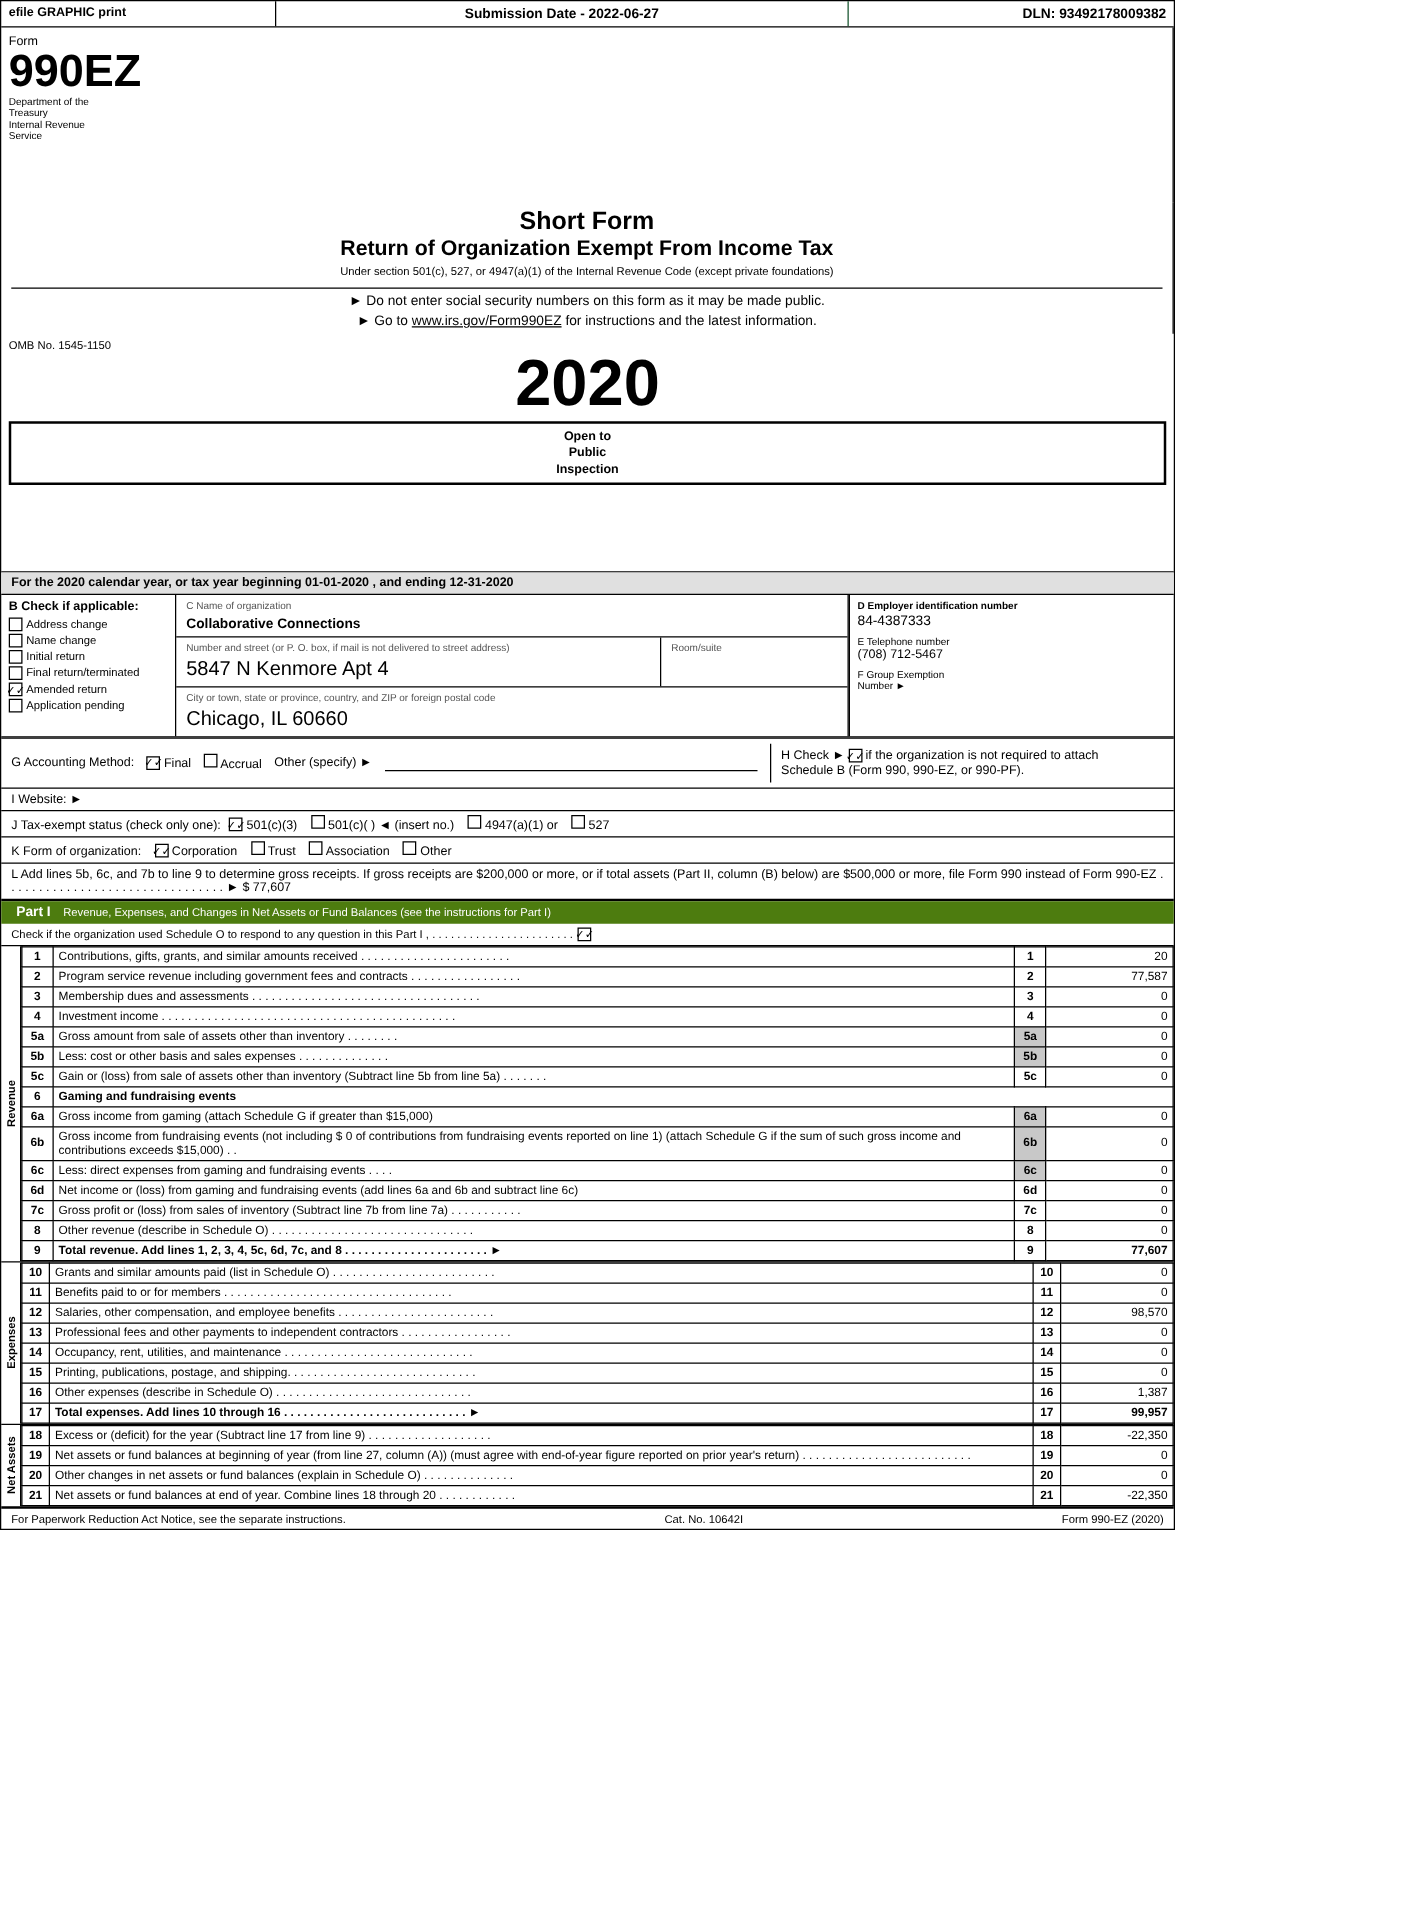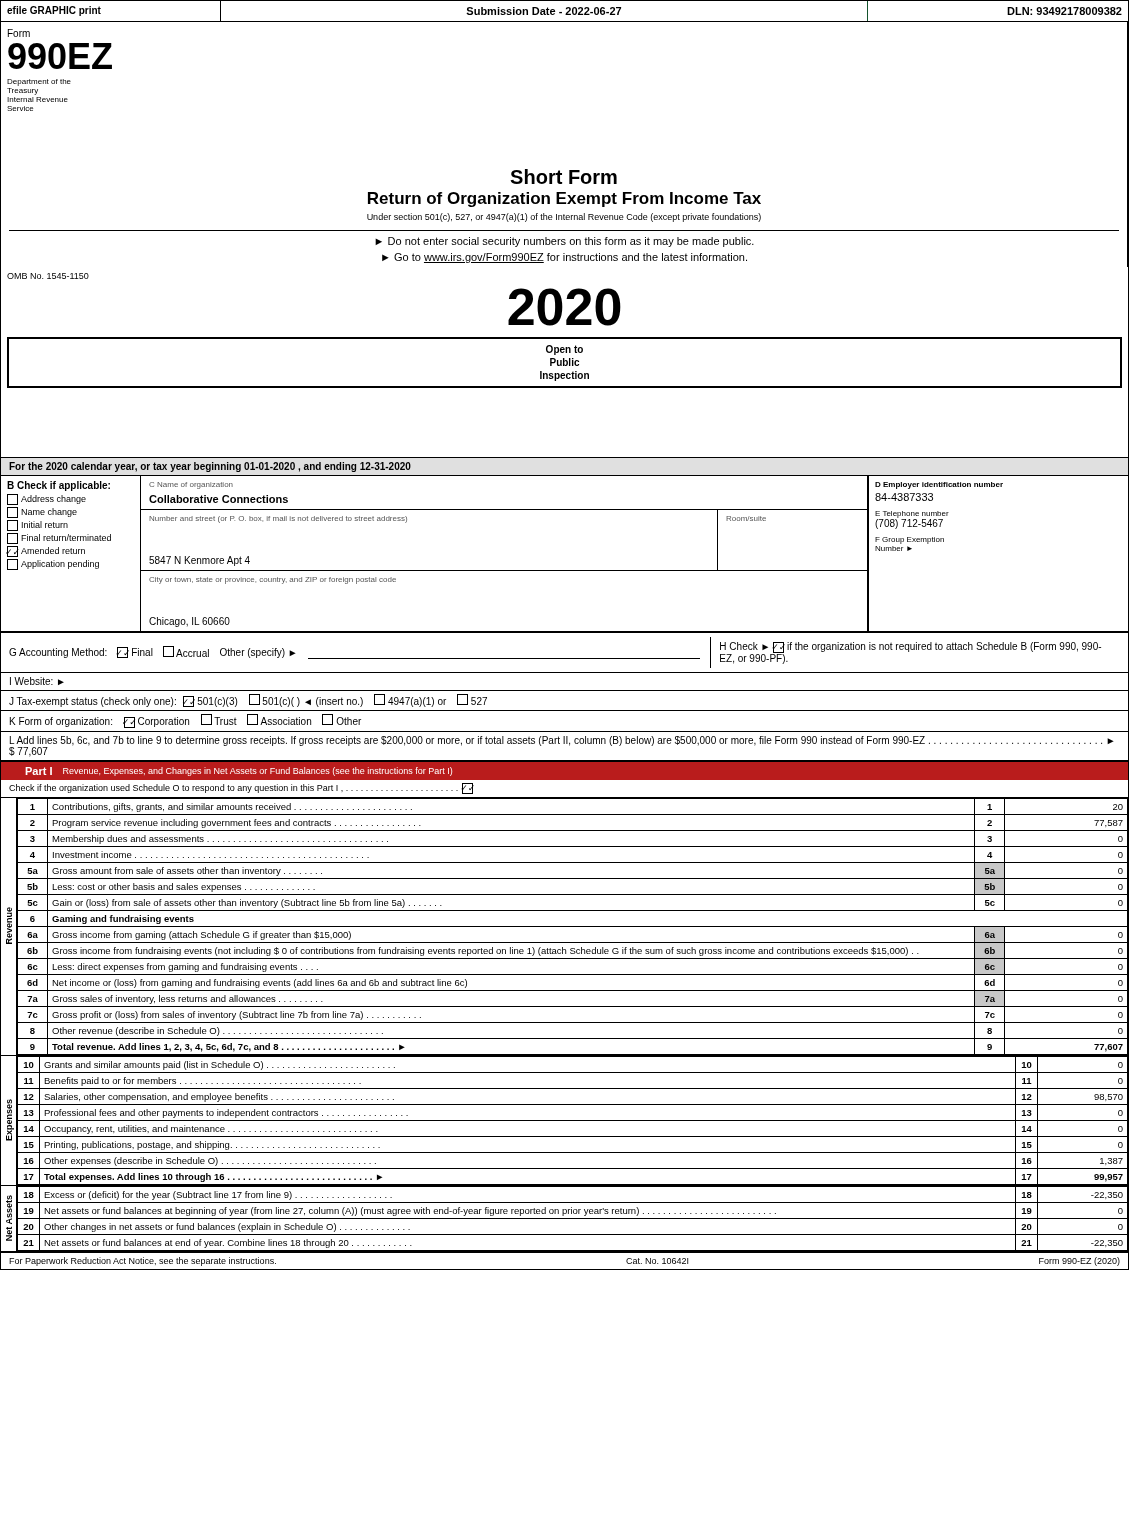--- a/index.html
+++ b/index.html
@@ -1,18 +1,18 @@
 <!DOCTYPE html>
 <html><head>
   <meta charset="utf-8">
   <style>
     * { box-sizing: border-box; margin: 0; padding: 0; }
     body { font-family: Arial, sans-serif; font-size: 11px; background: white; color: black; width: 1129px; }
     
-    .page { width: 1129px; border: 1px solid #000; }
+    .page { width: 940px; border: 1px solid #000; }
     
     
     .header-top { display: flex; border-bottom: 1px solid #000; }
     .header-efile { flex: 0 0 220px; border-right: 1px solid #000; padding: 4px 6px; font-size: 10px; font-weight: bold; }
     .header-submission { flex: 1; border-right: 1px solid #14532d; padding: 4px 6px; font-size: 11px; font-weight: bold; text-align: center; }
     .header-dln { flex: 0 0 260px; padding: 4px 6px; font-size: 11px; font-weight: bold; text-align: right; }
     
     
     .title-section { display: flex; border-bottom: 1px solid #000; flex-direction: column; }
     .title-left { flex: 0 0 140px; border-right: 1px solid #000; padding: 6px; }
@@ -35,21 +35,21 @@
     .check-item { display: flex; align-items: flex-start; gap: 3px; margin-bottom: 2px; font-size: 9px; }
     .checkbox { width: 11px; height: 11px; border: 1px solid #000; flex-shrink: 0; display: inline-flex; align-items: center; justify-content: center; font-size: 9px; }
     .checked::after { content: '✓'; font-size: 9px; }
     
     .name-address-section { flex: 1; border-right: 1px solid #000; }
     .name-row { display: flex; border-bottom: 1px solid #000; }
     .name-label { font-size: 8px; color: #555; padding: 2px 4px; }
     .name-value { font-size: 11px; font-weight: bold; padding: 2px 4px; }
     .address-row { display: flex; border-bottom: 1px solid #000; }
     .addr-label { font-size: 8px; color: #555; padding: 2px 4px; }
-    .addr-value { font-size: 10px; padding: 2px 4px; margin-top: 28px; }
+    .addr-value { font-size: 16px; padding: 2px 4px; }
     .room-col { border-left: 1px solid #000; width: 150px; }
     
     .ein-section { flex: 0 0 260px; padding: 4px 6px; }
     .ein-label { font-size: 8px; font-weight: bold; }
     .ein-value { font-size: 11px; padding: 2px 0; }
     .phone-label { font-size: 8px; margin-top: 4px; }
     .phone-value { font-size: 10px; }
     .group-exempt { font-size: 8px; margin-top: 6px; }
     
     
@@ -222,21 +222,21 @@
     <span style="margin-left:8px;">
       <span class="checkbox" style="font-size:9px;"></span> Association
     </span>
     <span style="margin-left:8px;">
       <span class="checkbox" style="font-size:9px;"></span> Other
     </span>
   </div>
 
   <div class="line-l-row">L Add lines 5b, 6c, and 7b to line 9 to determine gross receipts. If gross receipts are $200,000 or more, or if total assets (Part II, column (B) below) are $500,000 or more, file Form 990 instead of Form 990-EZ . . . . . . . . . . . . . . . . . . . . . . . . . . . . . . . . ► $  77,607</div>
 
-  <div style="background:#b91c1c; color:white; padding:3px 24px; font-weight:bold; font-size:11px; display:flex; align-items:center;">
+  <div style="background:#4d7c0f; color:white; padding:3px 12px; font-weight:bold; font-size:11px; display:flex; align-items:center;">
     <span>Part I</span>
     <span style="margin-left:10px; font-size:9px; font-weight:normal;">Revenue, Expenses, and Changes in Net Assets or Fund Balances (see the instructions for Part I)</span>
   </div>
   <div style="padding:3px 8px; font-size:9px; border-bottom:1px solid #000; display:flex; align-items:center;">
     <span>Check if the organization used Schedule O to respond to any question in this Part I , . . . . . . . . . . . . . . . . . . . . . . .</span>
     <span style="margin-left:4px;" class="checkbox checked">✓</span>
   </div>
 
   <div style="display:flex;">
     <div style="width:16px; border-right:1px solid #000; display:flex; align-items:center; justify-content:center;">
@@ -309,26 +309,20 @@
               <td class="lnum gray" style="text-align:center;">6c</td>
               <td class="amt" style=" border:1px solid #000; text-align:right;">0</td>
             </tr>
             <tr>
               <td class="ln" style="">6d</td>
               <td class="desc" style="">Net income or (loss) from gaming and fundraising events (add lines 6a and 6b and subtract line 6c)</td>
               <td class="lnum " style="text-align:center; font-weight:bold;">6d</td>
               <td class="amt" style=" text-align:right;">0</td>
             </tr>
             <tr>
-              <td class="ln">7a</td>
-              <td class="desc" style="width:680px;">Gross sales of inventory, less returns and allowances . . . . . . . . .</td>
-              <td class="lnum gray" style="text-align:center;">7a</td>
-              <td class="amt" style=" border:1px solid #000; text-align:right;">0</td>
-            </tr>
-            <tr>
               <td class="ln" style="">7c</td>
               <td class="desc" style="">Gross profit or (loss) from sales of inventory (Subtract line 7b from line 7a) . . . . . . . . . . .</td>
               <td class="lnum " style="text-align:center; font-weight:bold;">7c</td>
               <td class="amt" style=" text-align:right;">0</td>
             </tr>
             <tr>
               <td class="ln" style="">8</td>
               <td class="desc" style="">Other revenue (describe in Schedule O) . . . . . . . . . . . . . . . . . . . . . . . . . . . . . . .</td>
               <td class="lnum " style="text-align:center; font-weight:bold;">8</td>
               <td class="amt" style=" text-align:right;">0</td>

